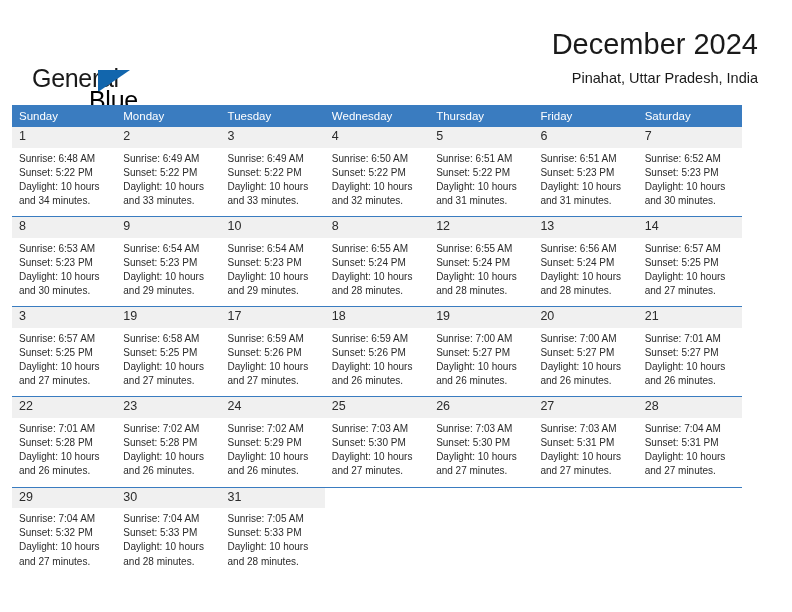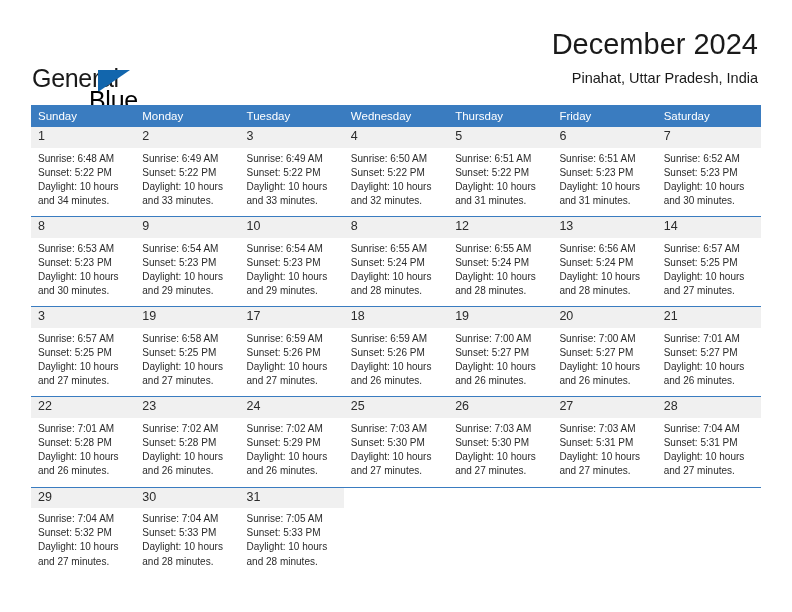--- a/index.html
+++ b/index.html
@@ -81,21 +81,21 @@
     margin-top: 9px;
     font-size: 14.5px;
     color: #1a1a1a;
     line-height: 1.2;
     white-space: nowrap;
   }
 
   
   .calendar {
     position: absolute;
-    left: 31px;
+    left: 12px;
     top: 105px;
     width: 730px;
     border-collapse: collapse;
     table-layout: fixed;
   }
   .calendar th {
     background: #3a7cc0;
     color: #ffffff;
     font-size: 11.5px;
     font-weight: normal;

